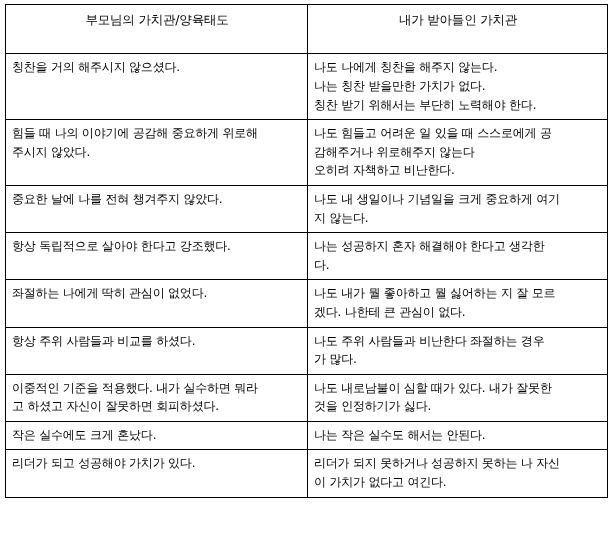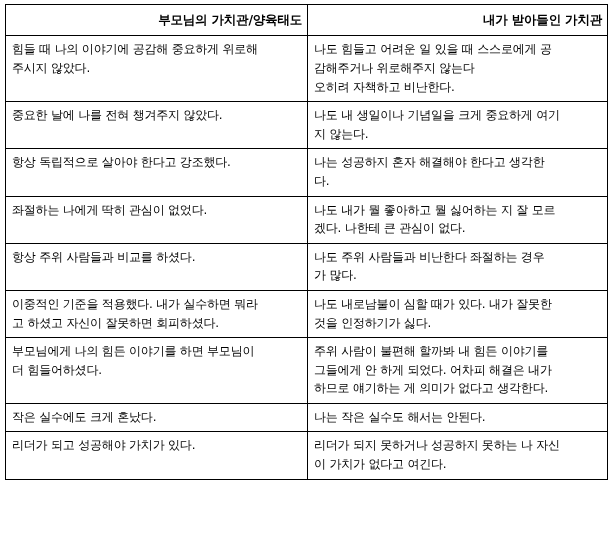--- a/index.html
+++ b/index.html
@@ -27,25 +27,25 @@
   table.value-table th,
   table.value-table td {
     border: 1px solid #000000;
     vertical-align: top;
     padding: 4px 5px 5px 6px;
     font-size: 12px;
     line-height: 1.55;
     letter-spacing: -0.2px;
   }
   table.value-table th {
-    text-align: right;
-    font-weight: bold;
+    text-align: center;
+    font-weight: normal;
     font-size: 12.5px;
     padding-top: 5px;
-    padding-bottom: 6px;
+    padding-bottom: 24px;
   }
   col.c1 { width: 302px; }
   col.c2 { width: 300px; }
   td.cell-left { text-align: left; }
   td.cell-right { text-align: left; }
   .line { display: block; }
 </style>
 </head>
 <body>
 
@@ -55,20 +55,30 @@
       <col class="c1">
       <col class="c2">
     </colgroup>
     <thead>
       <tr>
         <th>부모님의 가치관/양육태도</th>
         <th>내가 받아들인 가치관</th>
       </tr>
     </thead>
     <tbody id="tbody">
+        <tr>
+          <td class="cell-left">
+            <span class="line">칭찬을 거의 해주시지 않으셨다.</span>
+          </td>
+          <td class="cell-right">
+            <span class="line">나도 나에게 칭찬을 해주지 않는다.</span>
+            <span class="line">나는 칭찬 받을만한 가치가 없다.</span>
+            <span class="line">칭찬 받기 위해서는 부단히 노력해야 한다.</span>
+          </td>
+        </tr>
         <tr>
           <td class="cell-left">
             <span class="line">힘들 때 나의 이야기에 공감해 중요하게 위로해</span>
             <span class="line">주시지 않았다.</span>
           </td>
           <td class="cell-right">
             <span class="line">나도 힘들고 어려운 일 있을 때 스스로에게 공</span>
             <span class="line">감해주거나 위로해주지 않는다</span>
             <span class="line">오히려 자책하고 비난한다.</span>
           </td>
@@ -114,31 +124,20 @@
             <span class="line">이중적인 기준을 적용했다. 내가 실수하면 뭐라</span>
             <span class="line">고 하셨고 자신이 잘못하면 회피하셨다.</span>
           </td>
           <td class="cell-right">
             <span class="line">나도 내로남불이 심할 때가 있다. 내가 잘못한</span>
             <span class="line">것을 인정하기가 싫다.</span>
           </td>
         </tr>
         <tr>
           <td class="cell-left">
-            <span class="line">부모님에게 나의 힘든 이야기를 하면 부모님이</span>
-            <span class="line">더 힘들어하셨다.</span>
-          </td>
-          <td class="cell-right">
-            <span class="line">주위 사람이 불편해 할까봐 내 힘든 이야기를</span>
-            <span class="line">그들에게 안 하게 되었다. 어차피 해결은 내가</span>
-            <span class="line">하므로 얘기하는 게 의미가 없다고 생각한다.</span>
-          </td>
-        </tr>
-        <tr>
-          <td class="cell-left">
             <span class="line">작은 실수에도 크게 혼났다.</span>
           </td>
           <td class="cell-right">
             <span class="line">나는 작은 실수도 해서는 안된다.</span>
           </td>
         </tr>
         <tr>
           <td class="cell-left">
             <span class="line">리더가 되고 성공해야 가치가 있다.</span>
           </td>

